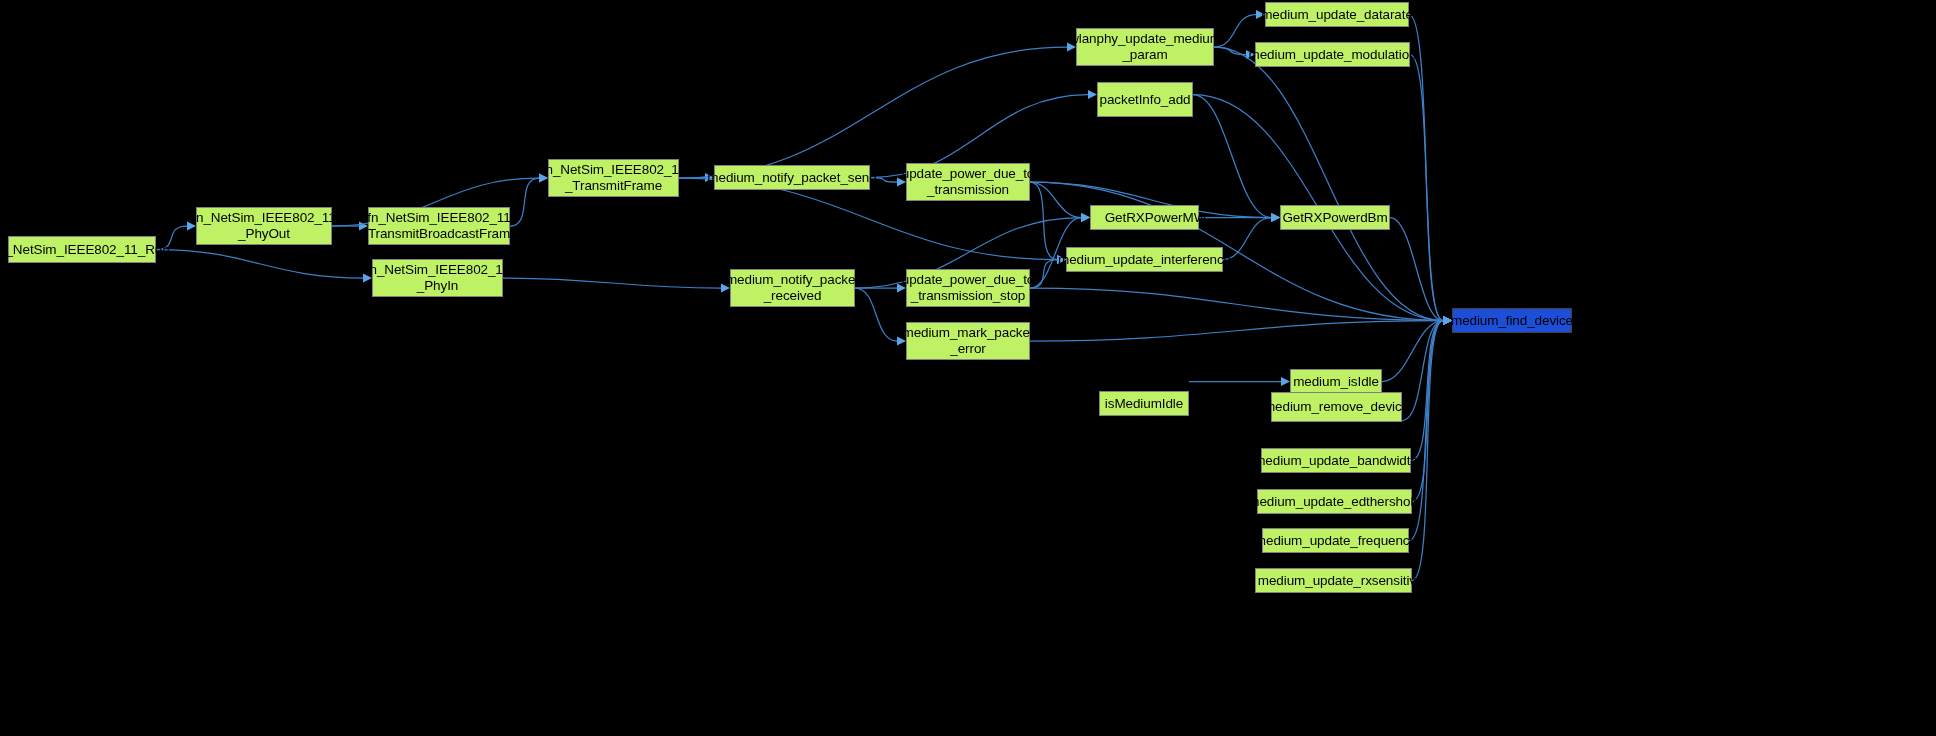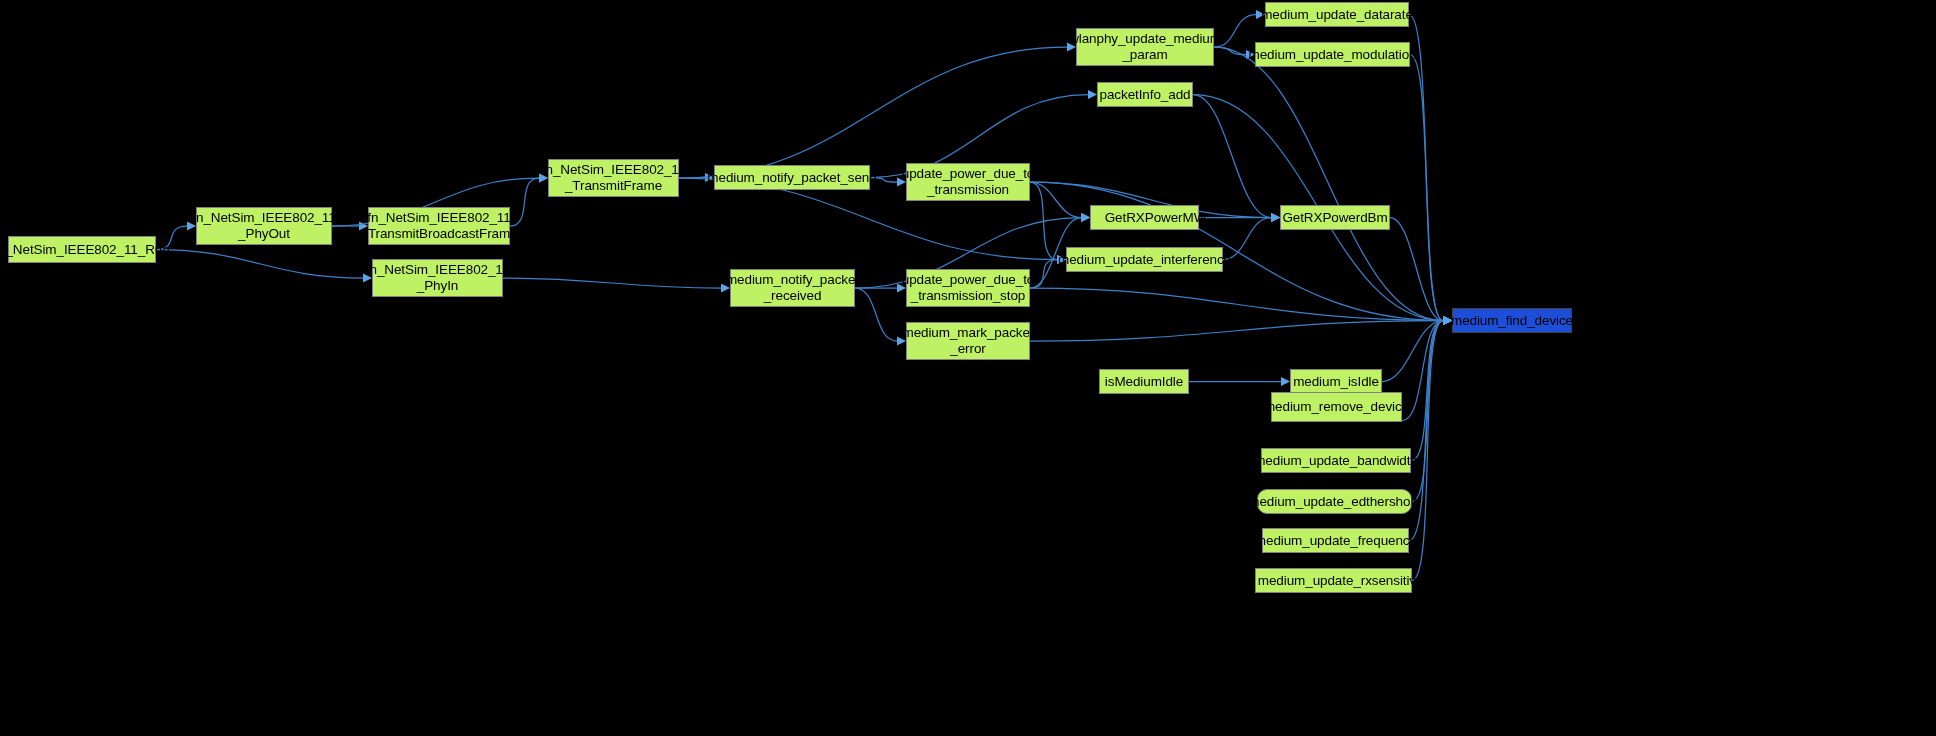--- a/index.html
+++ b/index.html
@@ -151,28 +151,28 @@
       <div class="node" style="left: 730px; top: 269px; width: 125px; height: 38px;">medium_notify_packet
 _received</div>
       <div class="node" style="left: 906px; top: 163px; width: 124px; height: 38px;">update_power_due_to
 _transmission</div>
       <div class="node" style="left: 906px; top: 269px; width: 124px; height: 38px;">update_power_due_to
 _transmission_stop</div>
       <div class="node" style="left: 906px; top: 322px; width: 124px; height: 38px;">medium_mark_packet
 _error</div>
       <div class="node" style="left: 1076px; top: 28px; width: 138px; height: 38px;">wlanphy_update_medium
 _param</div>
-      <div class="node" style="left: 1097px; top: 82px; width: 96px; height: 25px;">packetInfo_add</div>
+      <div class="node" style="left: 1097px; top: 82px; width: 96px; height: 35px;">packetInfo_add</div>
       <div class="node" style="left: 1090px; top: 205px; width: 109px; height: 25px; padding-left: 22px;">GetRXPowerMW</div>
       <div class="node" style="left: 1066px; top: 247px; width: 157px; height: 25px;">medium_update_interference</div>
-      <div class="node" style="left: 1099px; top: 369px; width: 90px; height: 25px;">isMediumIdle</div>
+      <div class="node" style="left: 1099px; top: 391px; width: 90px; height: 25px;">isMediumIdle</div>
       <div class="node" style="left: 1265px; top: 2px; width: 144px; height: 25px;">medium_update_datarate</div>
       <div class="node" style="left: 1255px; top: 42px; width: 155px; height: 25px;">medium_update_modulation</div>
       <div class="node" style="left: 1280px; top: 205px; width: 110px; height: 25px;">GetRXPowerdBm</div>
       <div class="node" style="left: 1290px; top: 369px; width: 92px; height: 25px;">medium_isIdle</div>
       <div class="node" style="left: 1271px; top: 392px; width: 131px; height: 30px;">medium_remove_device</div>
       <div class="node" style="left: 1261px; top: 448px; width: 150px; height: 25px;">medium_update_bandwidth</div>
-      <div class="node" style="left: 1257px; top: 489px; width: 155px; height: 25px; border-radius: 10px;">medium_update_edthershold</div>
+      <div class="node" style="left: 1257px; top: 489px; width: 155px; height: 25px;">medium_update_edthershold</div>
       <div class="node" style="left: 1262px; top: 528px; width: 147px; height: 25px;">medium_update_frequency</div>
       <div class="node" style="left: 1255px; top: 568px; width: 157px; height: 25px; padding-left: 20px;">medium_update_rxsensitivity</div>
       <div class="node focus" style="left: 1452px; top: 308px; width: 120px; height: 25px;">medium_find_device</div>
     </div>
 </div>
 
 </body></html>

